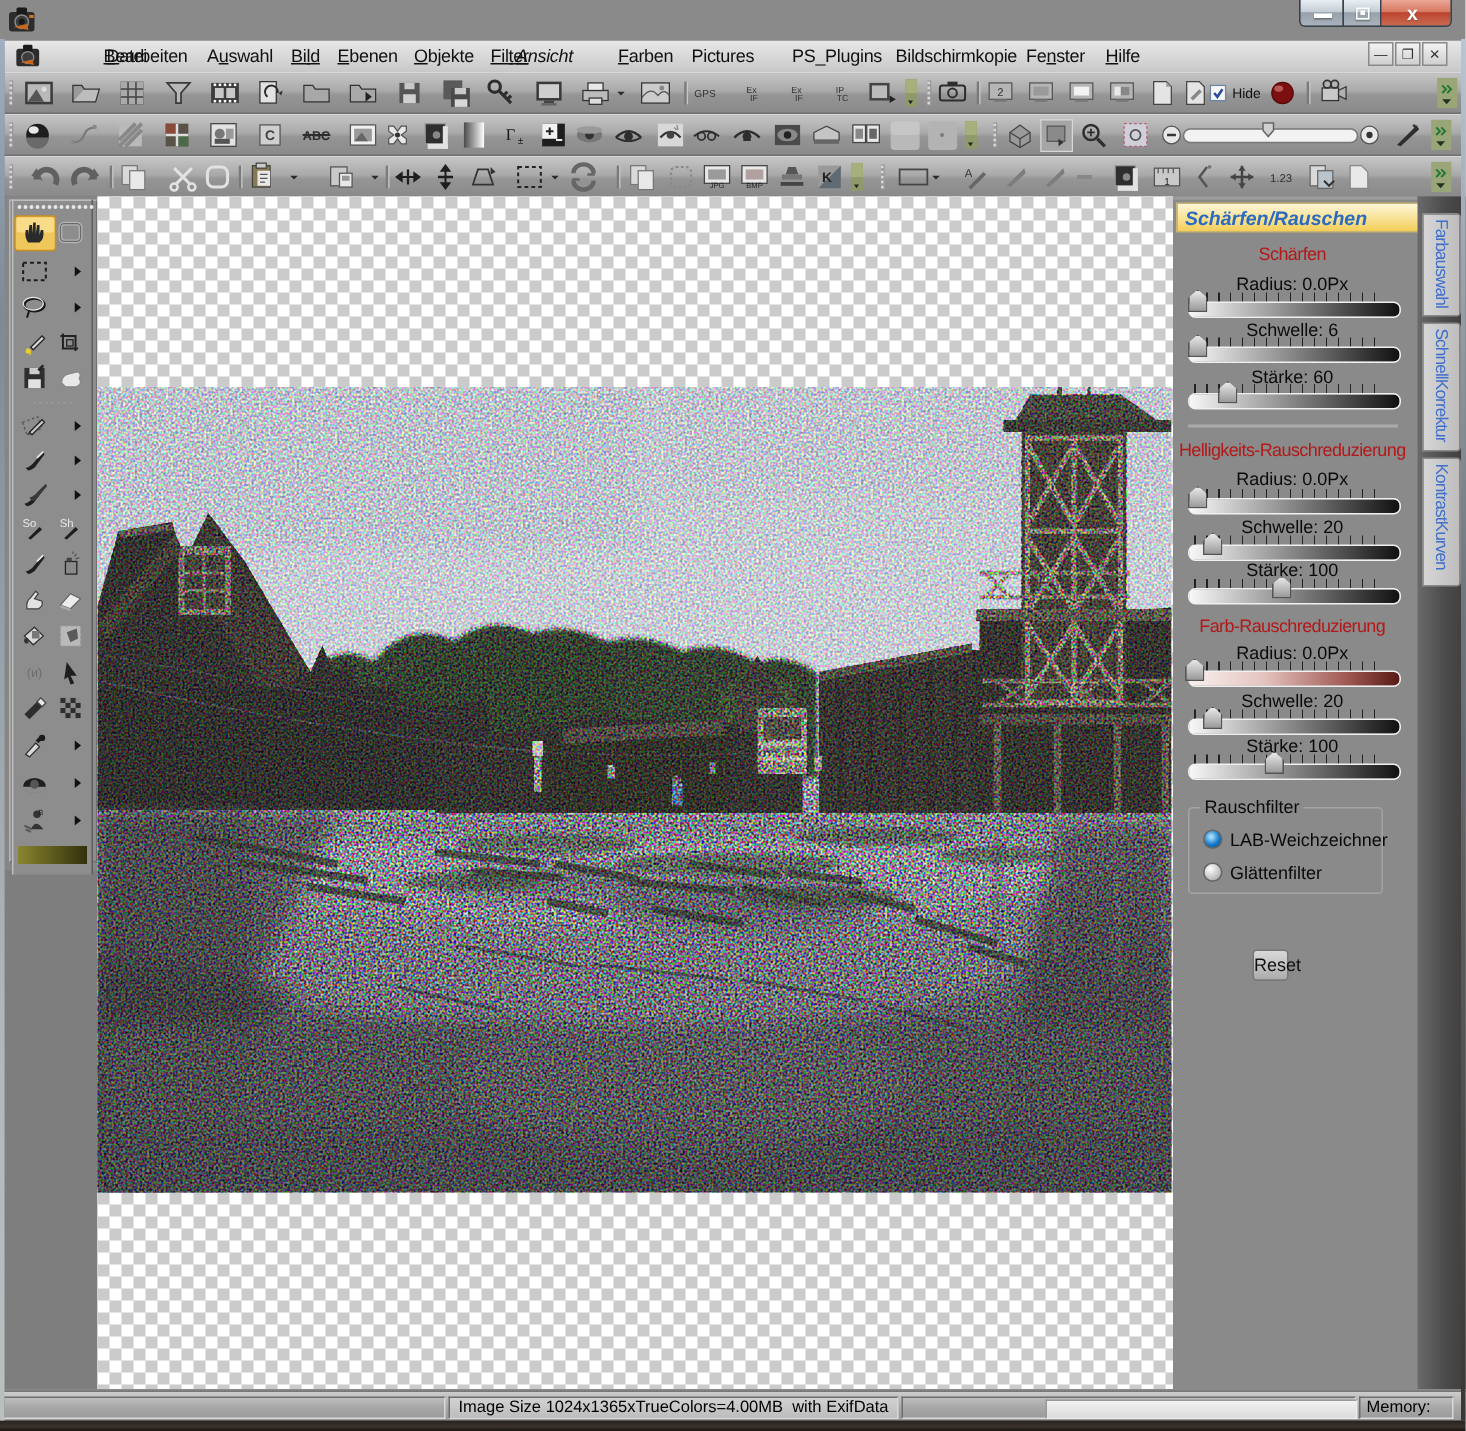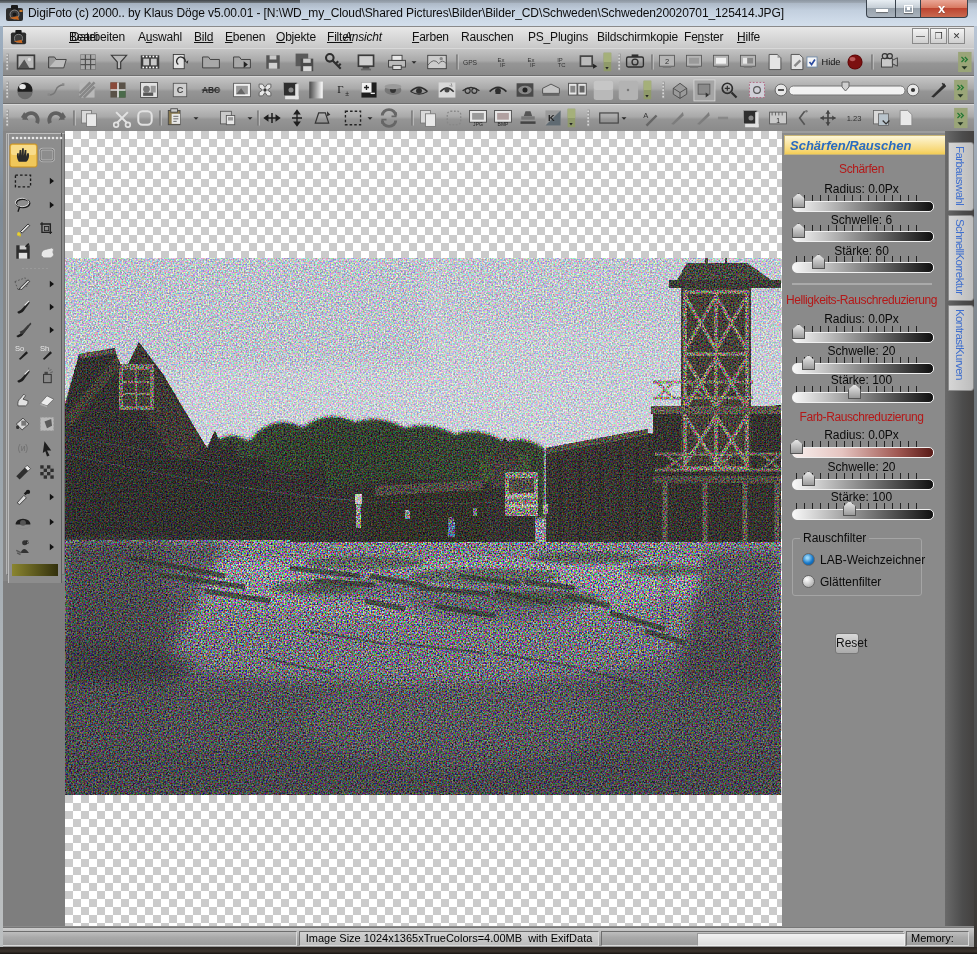--- a/index.html
+++ b/index.html
@@ -55,24 +55,20 @@
 .rtab span{position:absolute;left:5px;top:3px;writing-mode:vertical-rl;font-size:11.5px;letter-spacing:-0.6px;color:#3f6fce;white-space:nowrap;}
 
 #sbar{left:0px;top:927px;width:977px;height:20px;background:linear-gradient(to bottom,#cdcdcd,#a9a9a9 50%,#989898);border-top:1px solid #777;box-sizing:border-box;}
 .sbox{position:absolute;top:3px;height:15px;border:1px solid #8c8c8c;border-top-color:#6e6e6e;border-left-color:#6e6e6e;border-bottom-color:#d8d8d8;border-right-color:#d8d8d8;box-sizing:border-box;font-size:11px;color:#000;}
 #bbord{left:0;top:947px;width:977px;height:7px;background:linear-gradient(to bottom,#27221f,#3b332d 60%,#171310);}
 #lbord{left:0;top:26px;width:3px;height:921px;background:linear-gradient(to bottom,#9fb0c2,#7d8a96 20%,#97a2aa 45%,#b0b6ba 70%,#bcbfc0);}
 #rbord{left:974px;top:26px;width:3px;height:921px;background:linear-gradient(to bottom,#b9c6d6,#6f767c 40%,#3a3734);}
 </style></head>
 <body>
 <div id="win">
-  <div class="abs" id="title">
-      <div class="sheen"></div>
-    <div class="abs" id="ttext">DigiFoto (c) 2000.. by Klaus Döge v5.00.01 - [N:\WD_my_Cloud\Shared Pictures\Bilder\Bilder_CD\Schweden\Schweden20020701_125414.JPG]</div>
-  </div>
   <svg class="abs" id="appicon" style="left:5px;top:4px" width="19" height="19" viewBox="0 0 19 19">
       <rect x="1" y="4" width="17" height="13" rx="2" fill="#2c2c2c"></rect>
       <rect x="6" y="1" width="7" height="5" rx="1" fill="#1a1a1a"></rect>
       <circle cx="9.5" cy="10.5" r="4.5" fill="#3c3c3c" stroke="#888" stroke-width="1"></circle>
       <circle cx="9.5" cy="10.5" r="2" fill="#181818"></circle>
       <path d="M4 14 L14 16 L13 12 Z" fill="#c86820"></path>
       <rect x="14.5" y="6" width="3" height="2" fill="#c87828"></rect>
     </svg>
   <div class="abs" id="caps">
     <div class="cap min">
@@ -97,21 +93,21 @@
   <div id="menuitems">
       <div class="mi abs" style="left: 31px; top: 30px; margin-left: 40px;"><u>D</u>atei</div>
       <div class="mi abs" style="left: 69px; top: 30px;"><u>B</u>earbeiten</div>
       <div class="mi abs" style="left: 138px; top: 30px;">A<u>u</u>swahl</div>
       <div class="mi abs" style="left: 194px; top: 30px; text-decoration: underline;">Bi<u>l</u>d</div>
       <div class="mi abs" style="left: 225px; top: 30px;"><u>E</u>benen</div>
       <div class="mi abs" style="left: 276px; top: 30px;"><u>O</u>bjekte</div>
       <div class="mi abs" style="left: 327px; top: 30px; text-decoration: underline;">Fil<u>t</u>er</div>
       <div class="mi abs" style="left: 344px; top: 30px; font-style: italic;"><u>A</u>nsicht</div>
       <div class="mi abs" style="left: 412px; top: 30px;"><u>F</u>arben</div>
-      <div class="mi abs" style="left: 461px; top: 30px;">Rauschen</div>
+      <div class="mi abs" style="left: 461px; top: 30px;">Pictures</div>
       <div class="mi abs" style="left: 528px; top: 30px;">PS_Plugins</div>
       <div class="mi abs" style="left: 597px; top: 30px;">Bildschirmkopie</div>
       <div class="mi abs" style="left: 684px; top: 30px;">Fe<u>n</u>ster</div>
       <div class="mi abs" style="left: 737px; top: 30px;"><u>H</u>ilfe</div>
     </div>
   <div class="mdib" style="left:912px;top:28px">—</div>
   <div class="mdib" style="left:930px;top:28px">❐</div>
   <div class="mdib" style="left:948px;top:28px">✕</div>
   <div class="abs tbar" style="top:48px"></div>
   <div class="abs tbar" style="top:76px"></div>

